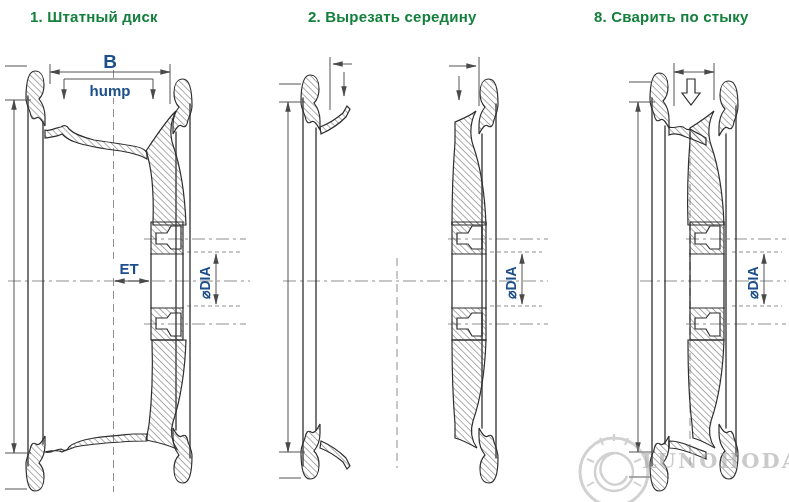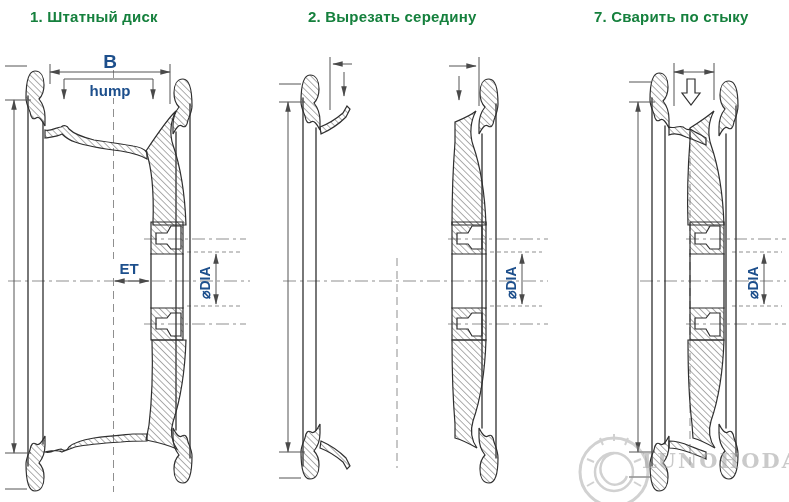--- a/index.html
+++ b/index.html
@@ -20,21 +20,21 @@
   .weldarrow{fill:#ffffff;stroke:#2f2f2f;stroke-width:1.2;}
   .wm-text{fill:#a8a8a8;opacity:.6;font-family:"DejaVu Serif",serif;
            font-weight:bold;font-size:21px;letter-spacing:2px;}
   .wm-shape{stroke:#9a9a9a;fill:none;opacity:.45;}
 </style>
 </head>
 <body>
 
 <div id="t1" class="title">1. Штатный диск</div>
 <div id="t2" class="title">2. Вырезать середину</div>
-<div id="t3" class="title">7. Сварить по стыку</div>
+<div id="t3" class="title">8. Сварить по стыку</div>
 
 <svg width="789" height="502" viewBox="0 0 789 502">
   <defs>
     <pattern id="hatch" width="4.6" height="4.6" patternUnits="userSpaceOnUse" patternTransform="rotate(-45)">
       <line x1="0" y1="0" x2="0" y2="4.6" stroke="#4a4a4a" stroke-width="0.9"></line>
     </pattern>
     <marker id="arw" viewBox="0 0 10 6" refX="9.3" refY="3" markerWidth="11" markerHeight="7" orient="auto-start-reverse" markerUnits="userSpaceOnUse">
       <path d="M0.5,0.5 L10,3 L0.5,5.5 Z" fill="#4a4a4a"></path>
     </marker>
   </defs>

